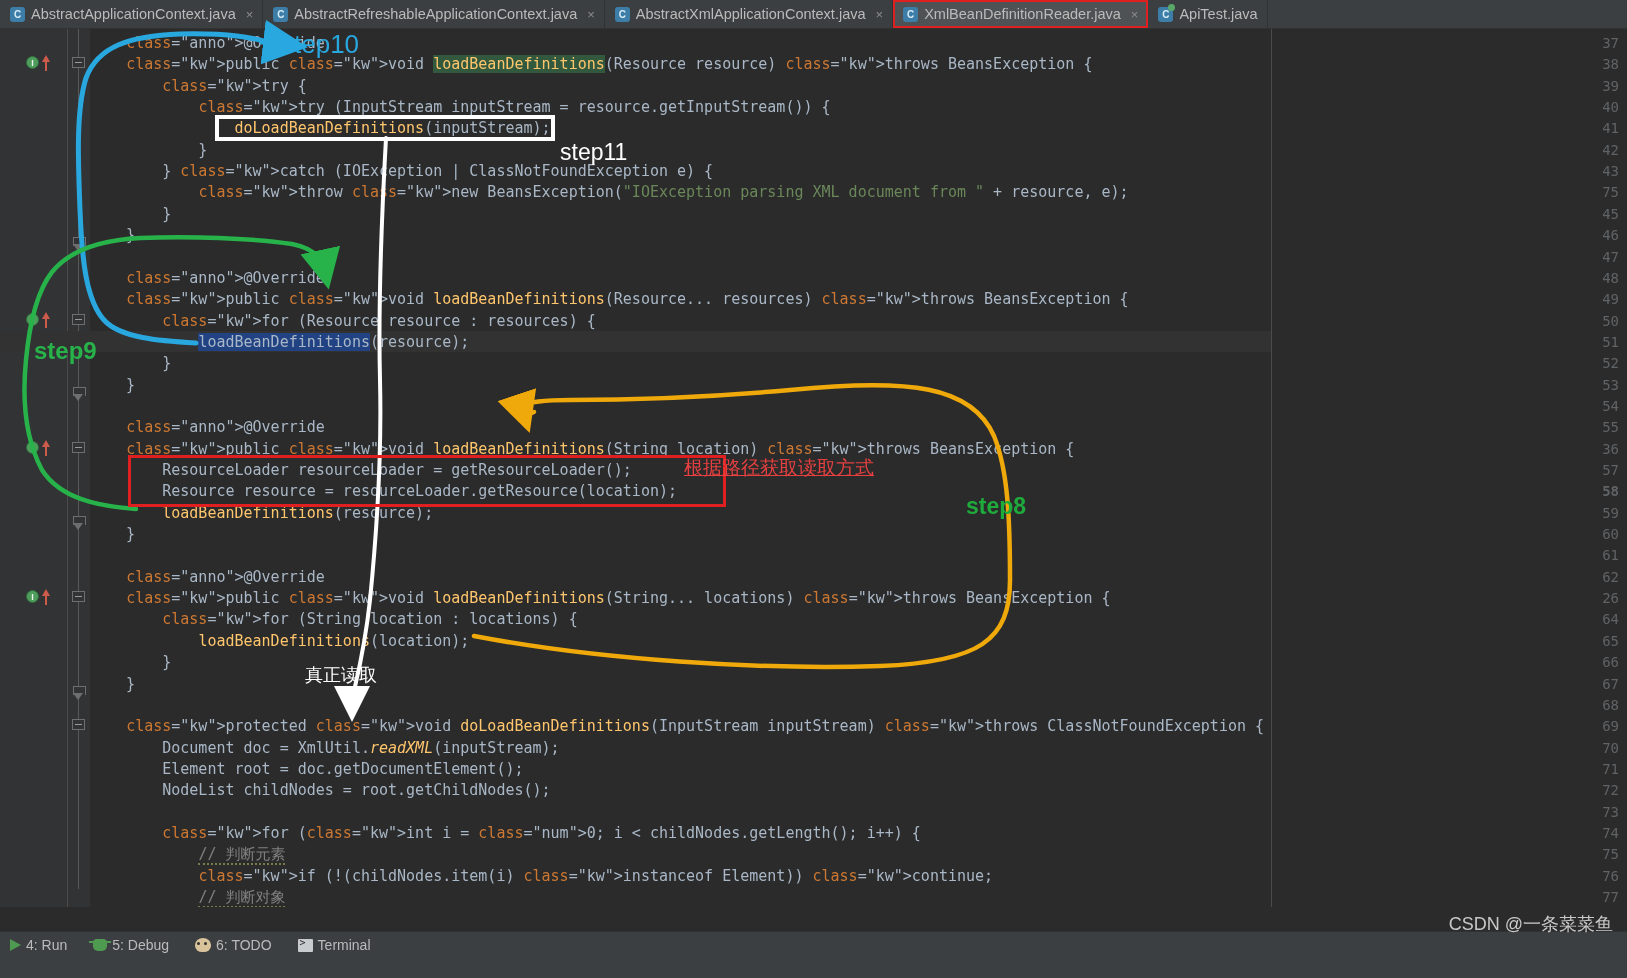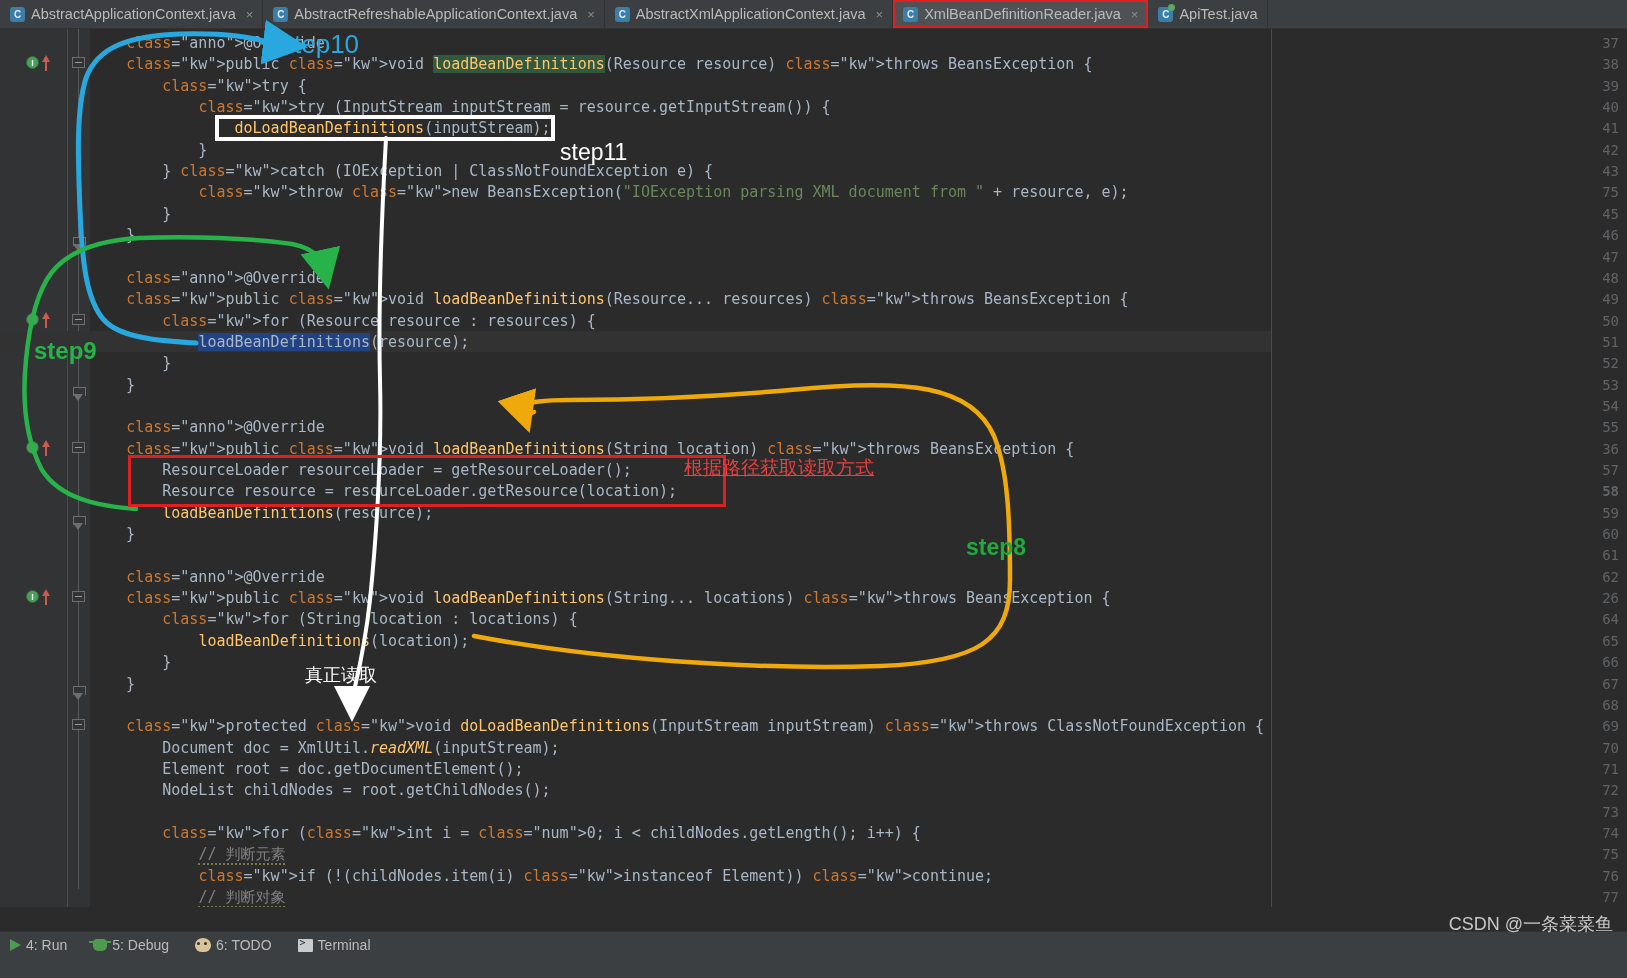--- a/index.html
+++ b/index.html
@@ -419,21 +419,21 @@
       <path d="M520,418 L534,412" stroke="#f0a90a" stroke-width="4.5" fill="none" stroke-linecap="round"></path>
     </g>
   </svg>
 
   <div class="whitebox" style="left:215px; top:115px; width:340px; height:26px;"></div>
   <div class="redbox" style="left:128px; top:455px; width:598px; height:52px;"></div>
 
   <div class="annolabel lab-step10" style="left:281px; top:29px;">step10</div>
   <div class="annolabel lab-step11" style="left:560px; top:115px;">step11</div>
   <div class="annolabel lab-step9" style="left:34px; top:337px;">step9</div>
-  <div class="annolabel lab-step8" style="left:966px; top:493px;margin-top:41px;">step8</div>
+  <div class="annolabel lab-step8" style="left:966px; top:493px;">step8</div>
   <div class="annolabel lab-cn-red" style="left:684px; top:455px;text-decoration:underline;">根据路径获取读取方式</div>
   <div class="annolabel lab-cn-wt" style="left:305px; top:663px;">真正读取</div>
 
 
   <div id="watermark">CSDN @一条菜菜鱼</div>
 
   <div id="toolbar">
     <div class="twitem">
       <span class="tw-run"></span>
       <span>4: Run</span>

